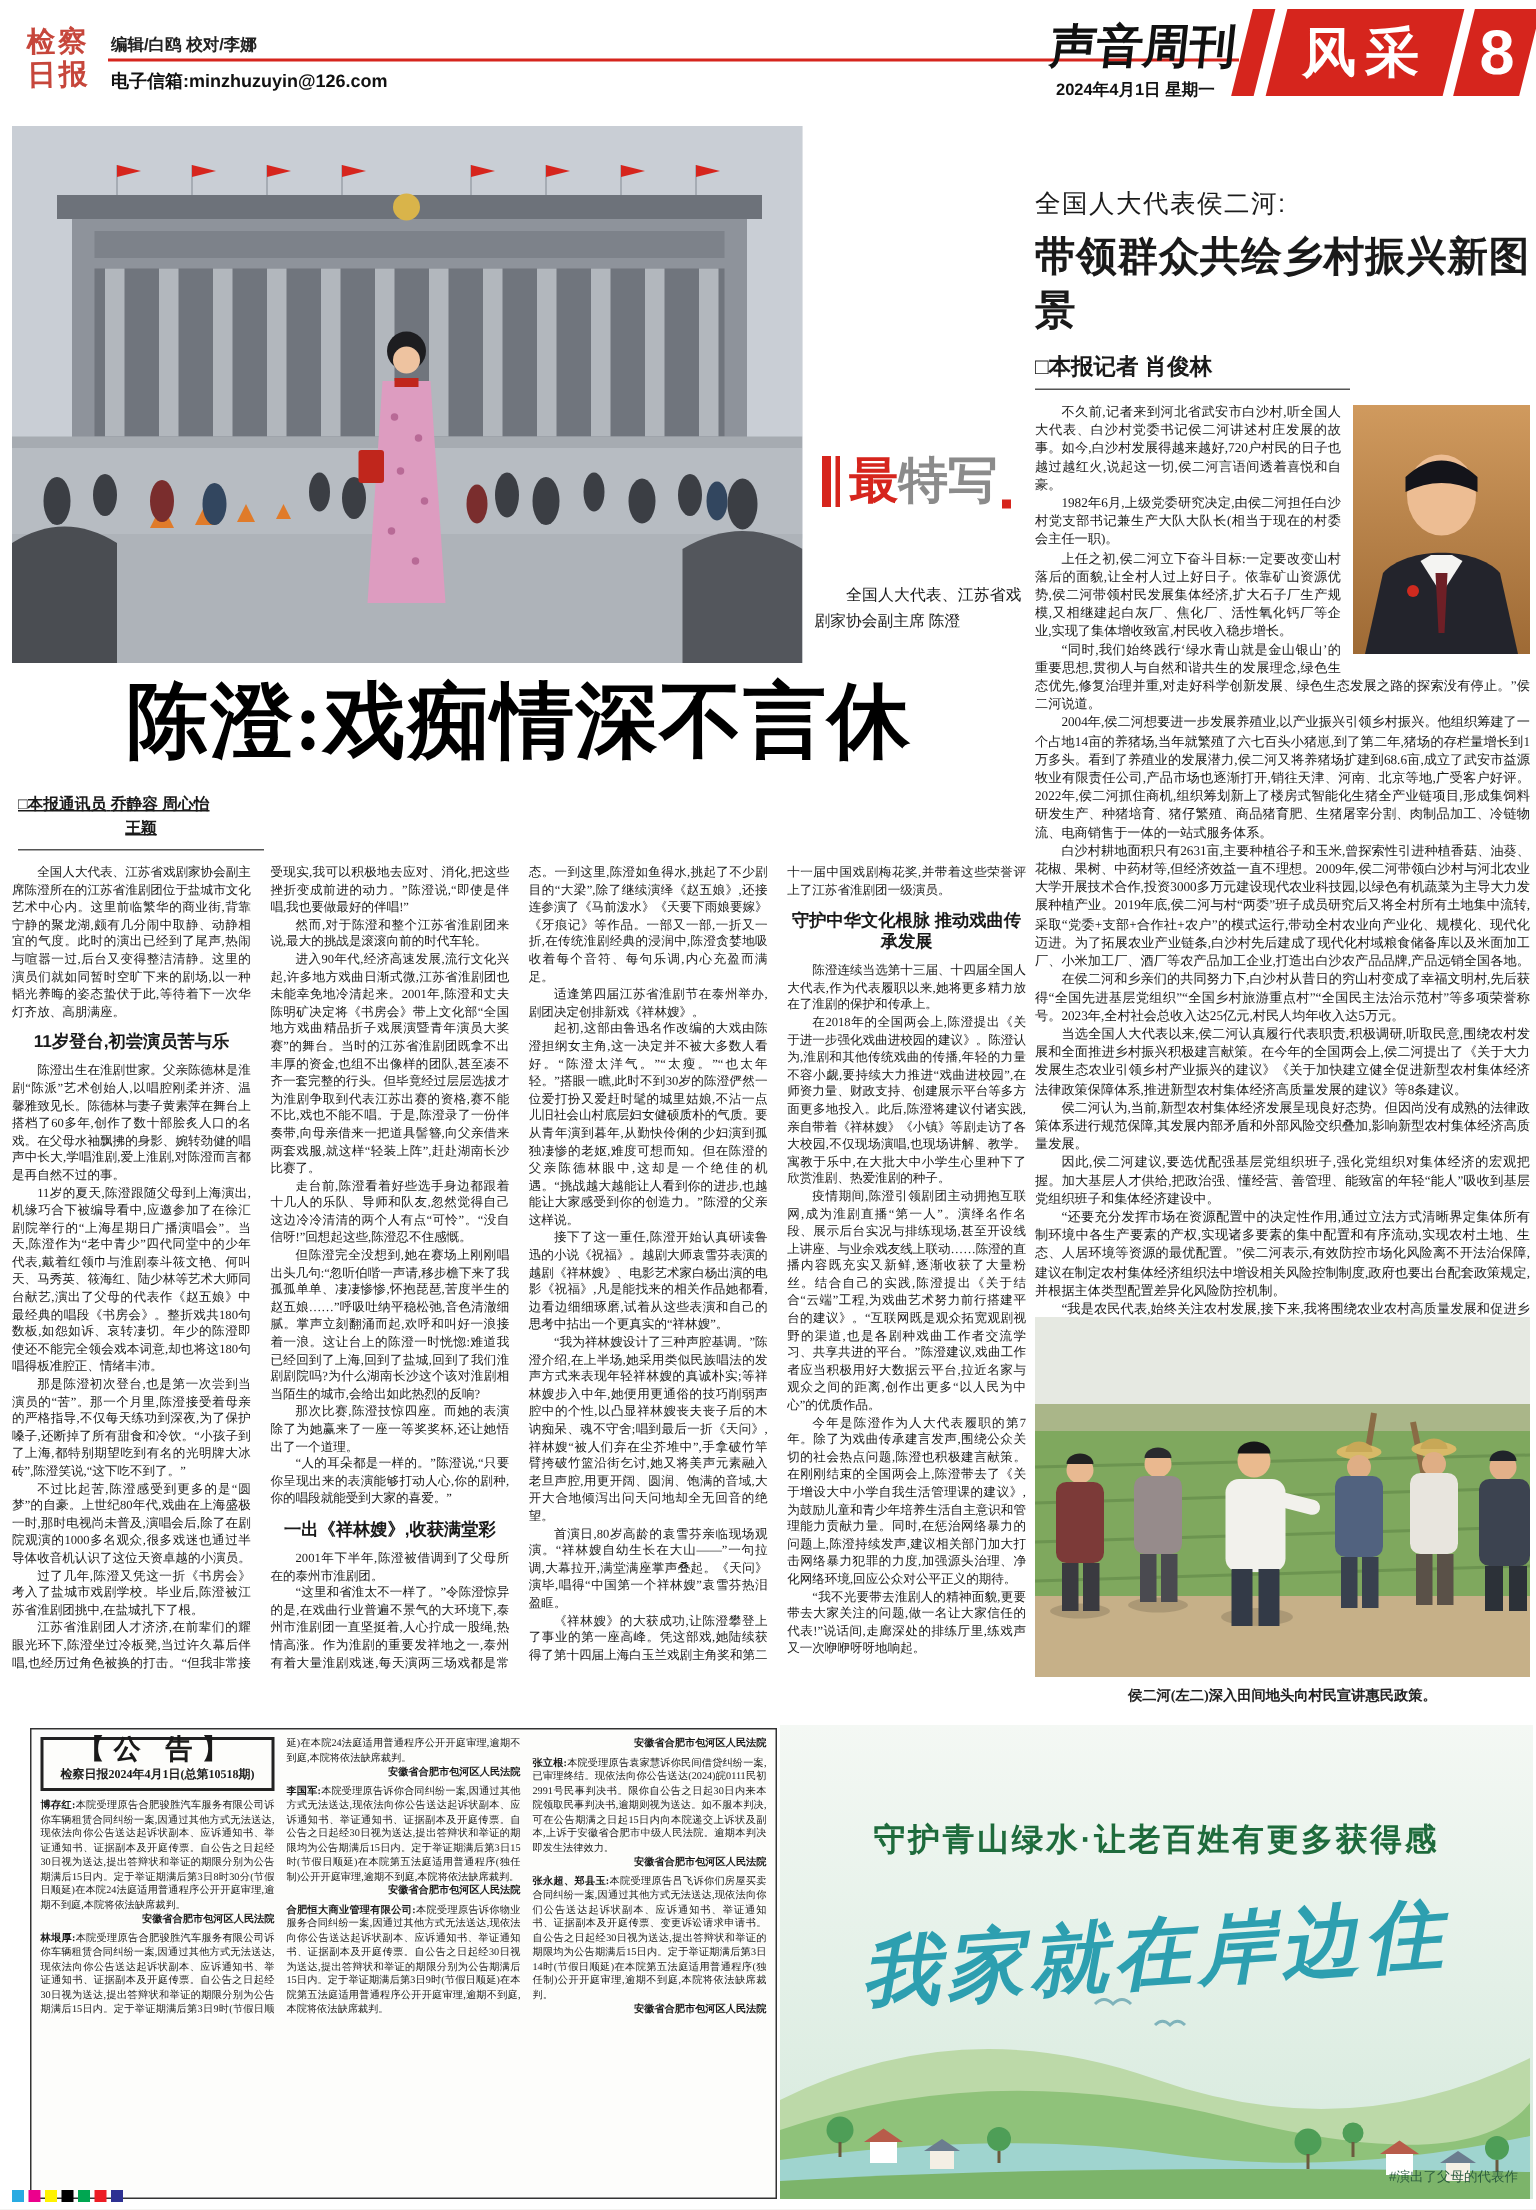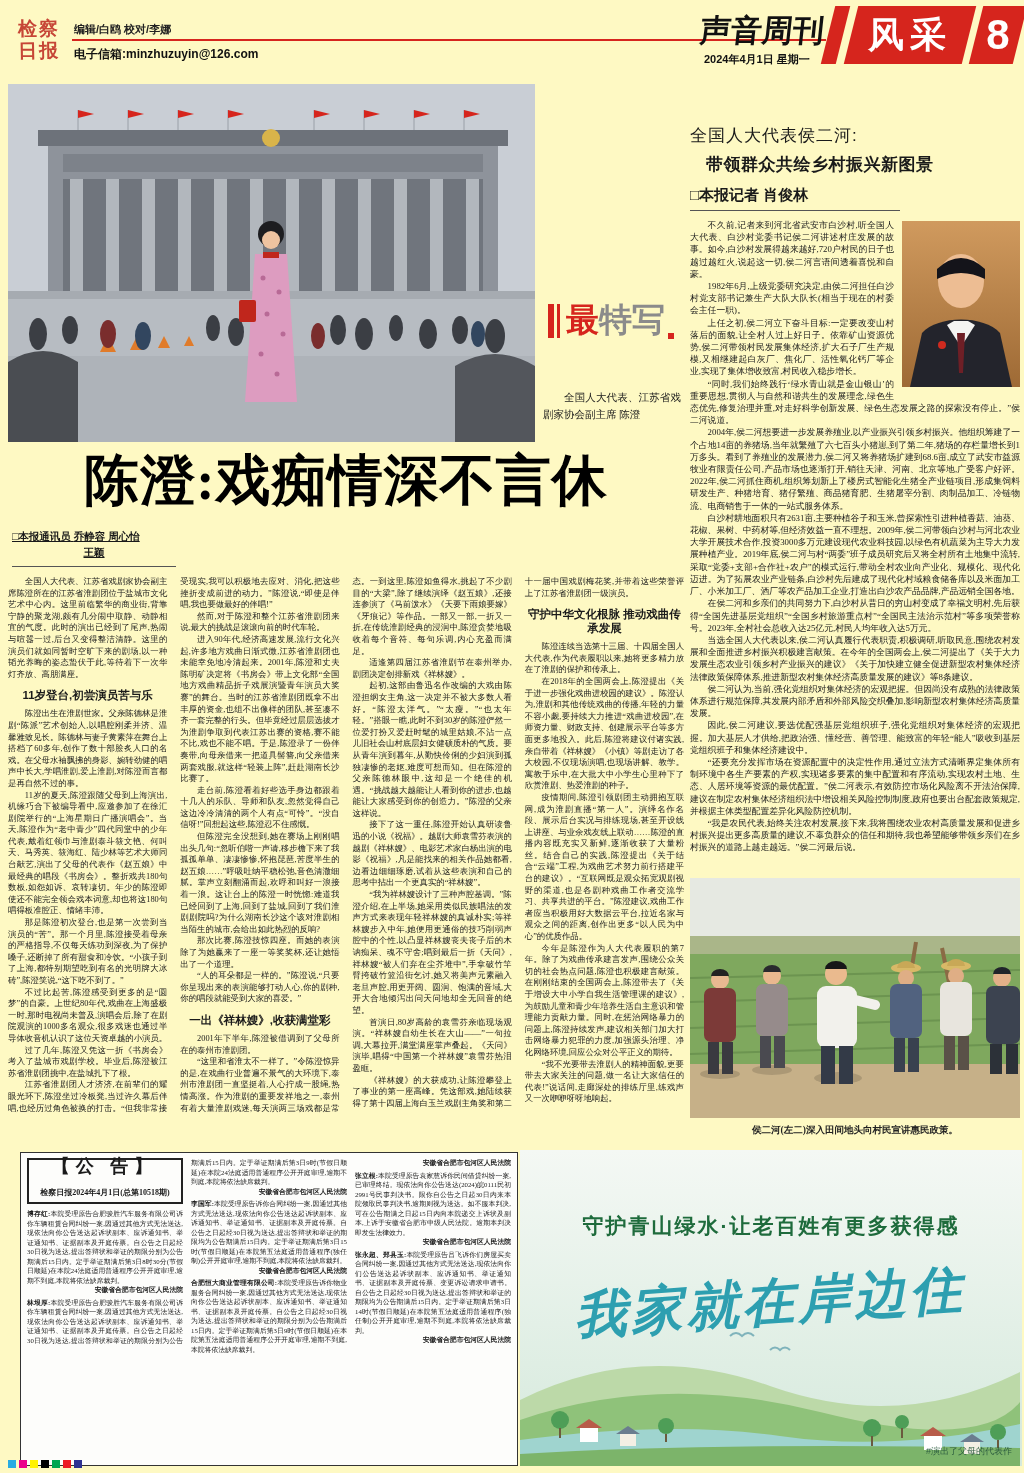--- a/index.html
+++ b/index.html
@@ -1,16 +1,16 @@
 <!DOCTYPE html>
 <html><head>
 <meta charset="utf-8">
 <style>
   html,body{margin:0;padding:0;background:#e9e9e6;}
-  #page{position:relative;width:1024px;height:1473px;margin:0 auto;background:#fef9c3;
+  #page{position:relative;width:1024px;height:1473px;margin:0 auto;background:#ffffff;
         font-family:"Liberation Serif",serif;color:#1a1a1a;overflow:hidden;}
   [data-name]{box-sizing:border-box;}
 
   
   .mh-logo{position:absolute;left:10px;top:18px;width:58px;height:46px;color:#c2372b;
            font-weight:bold;font-size:19px;line-height:22px;text-align:center;
            font-family:"Liberation Serif",serif;letter-spacing:2px;transform:rotate(-1deg);opacity:.92;}
   .mh-editors{position:absolute;left:74px;top:22px;font-family:"Liberation Sans",sans-serif;
               font-size:11px;font-weight:bold;color:#222;}
   .mh-rule{position:absolute;left:72px;top:39px;width:754px;height:2px;background:#d6251d;}
@@ -49,39 +49,39 @@
   .l-byline .names2{display:block;text-align:center;}
   #left-cols{position:absolute;left:8px;top:576px;width:676px;height:564px;
              column-count:4;column-gap:13px;text-align:justify;font-size:8.4px;line-height:11.6px;overflow:hidden;}
   #left-cols .para{margin:0;text-indent:2em;}
   #left-cols .para.h{text-indent:0;text-align:center;font-family:"Liberation Sans",sans-serif;
                      font-weight:bold;font-size:11.5px;line-height:14px;margin:8px 0 6px;break-inside:avoid;}
 
   
   #right-art{position:absolute;left:690px;top:124px;width:330px;}
   .r-kicker{font-family:"Liberation Sans",sans-serif;font-size:17px;letter-spacing:1px;margin:0 0 6px;}
-  .r-headline{font-size:17px;font-weight:bold;letter-spacing:.5px;margin:0 16px 10px;}
+  .r-headline{font-size:27px;font-weight:bold;letter-spacing:.5px;margin:0 0 10px;}
   .r-byline{font-family:"Liberation Sans",sans-serif;font-size:15px;font-weight:bold;
             border-bottom:1px solid #555;padding-bottom:5px;margin:0 0 8px;width:210px;}
   #right-body{font-size:8.8px;line-height:12.2px;text-align:justify;}
   #right-body p{margin:0;text-indent:2em;}
   .portrait{float:right;width:118px;height:166px;margin:2px 0 6px 8px;}
 
   
   .field-photo{position:absolute;left:690px;top:878px;width:330px;height:240px;overflow:hidden;background:#dfe3da;}
   .field-caption{position:absolute;left:690px;top:1124px;width:330px;text-align:center;
                  font-size:9.5px;font-weight:bold;color:#222;}
 
   
   #gg{position:absolute;left:20px;top:1152px;width:498px;height:314px;border:1px solid #333;
       padding:5px 6px;column-count:3;column-gap:8px;font-size:6.8px;line-height:9.5px;
       text-align:justify;overflow:hidden;background:#fdfdfb;}
   .gg-head{border:2px solid #222;padding:2px 6px 5px;text-align:center;margin-bottom:5px;break-inside:avoid;}
   .gg-title{font-size:18px;font-weight:bold;letter-spacing:6px;}
-  .gg-sub{font-size:8px;margin-top:16px;font-weight:bold;}
+  .gg-sub{font-size:8px;margin-top:6px;font-weight:bold;}
   .notice{margin:0 0 3px;}
   .notice .nname{font-weight:bold;}
   .notice .ncourt{display:block;text-align:right;font-weight:bold;}
 
   
   #ad{position:absolute;left:520px;top:1150px;width:502px;height:316px;overflow:hidden;
       background:linear-gradient(180deg,#f4f8f4 0%,#e3f0e7 55%,#d5e9dc 100%);}
   .ad-slogan{position:absolute;top:62px;left:0;width:100%;text-align:center;color:#1e6b3c;
              font-family:"Liberation Sans",sans-serif;font-weight:bold;font-size:21px;letter-spacing:2px;}
   .ad-callig{position:absolute;top:118px;left:30px;width:440px;text-align:center;color:#2d9fb0;
@@ -282,21 +282,21 @@
       </figure>
       <div>
           <p data-name="article-paragraph">不久前,记者来到河北省武安市白沙村,听全国人大代表、白沙村党委书记侯二河讲述村庄发展的故事。如今,白沙村发展得越来越好,720户村民的日子也越过越红火,说起这一切,侯二河言语间透着喜悦和自豪。</p>
           <p data-name="article-paragraph">1982年6月,上级党委研究决定,由侯二河担任白沙村党支部书记兼生产大队大队长(相当于现在的村委会主任一职)。</p>
           <p data-name="article-paragraph">上任之初,侯二河立下奋斗目标:一定要改变山村落后的面貌,让全村人过上好日子。依靠矿山资源优势,侯二河带领村民发展集体经济,扩大石子厂生产规模,又相继建起白灰厂、焦化厂、活性氧化钙厂等企业,实现了集体增收致富,村民收入稳步增长。</p>
           <p data-name="article-paragraph">“同时,我们始终践行‘绿水青山就是金山银山’的重要思想,贯彻人与自然和谐共生的发展理念,绿色生态优先,修复治理并重,对走好科学创新发展、绿色生态发展之路的探索没有停止。”侯二河说道。</p>
           <p data-name="article-paragraph">2004年,侯二河想要进一步发展养殖业,以产业振兴引领乡村振兴。他组织筹建了一个占地14亩的养猪场,当年就繁殖了六七百头小猪崽,到了第二年,猪场的存栏量增长到1万多头。看到了养殖业的发展潜力,侯二河又将养猪场扩建到68.6亩,成立了武安市益源牧业有限责任公司,产品市场也逐渐打开,销往天津、河南、北京等地,广受客户好评。2022年,侯二河抓住商机,组织筹划新上了楼房式智能化生猪全产业链项目,形成集饲料研发生产、种猪培育、猪仔繁殖、商品猪育肥、生猪屠宰分割、肉制品加工、冷链物流、电商销售于一体的一站式服务体系。</p>
           <p data-name="article-paragraph">白沙村耕地面积只有2631亩,主要种植谷子和玉米,曾探索性引进种植香菇、油葵、花椒、果树、中药材等,但经济效益一直不理想。2009年,侯二河带领白沙村与河北农业大学开展技术合作,投资3000多万元建设现代农业科技园,以绿色有机蔬菜为主导大力发展种植产业。2019年底,侯二河与村“两委”班子成员研究后又将全村所有土地集中流转,采取“党委+支部+合作社+农户”的模式运行,带动全村农业向产业化、规模化、现代化迈进。为了拓展农业产业链条,白沙村先后建成了现代化村域粮食储备库以及米面加工厂、小米加工厂、酒厂等农产品加工企业,打造出白沙农产品品牌,产品远销全国各地。</p>
           <p data-name="article-paragraph">在侯二河和乡亲们的共同努力下,白沙村从昔日的穷山村变成了幸福文明村,先后获得“全国先进基层党组织”“全国乡村旅游重点村”“全国民主法治示范村”等多项荣誉称号。2023年,全村社会总收入达25亿元,村民人均年收入达5万元。</p>
           <p data-name="article-paragraph">当选全国人大代表以来,侯二河认真履行代表职责,积极调研,听取民意,围绕农村发展和全面推进乡村振兴积极建言献策。在今年的全国两会上,侯二河提出了《关于大力发展生态农业引领乡村产业振兴的建议》《关于加快建立健全促进新型农村集体经济法律政策保障体系,推进新型农村集体经济高质量发展的建议》等8条建议。</p>
-          <p data-name="article-paragraph">侯二河认为,当前,强化党组织对集体经济的宏观把握。但因尚没有成熟的法律政策体系进行规范保障,其发展内部矛盾和外部风险交织叠加,影响新型农村集体经济高质量发展。</p>
+          <p data-name="article-paragraph">侯二河认为,当前,新型农村集体经济发展呈现良好态势。但因尚没有成熟的法律政策体系进行规范保障,其发展内部矛盾和外部风险交织叠加,影响新型农村集体经济高质量发展。</p>
           <p data-name="article-paragraph">因此,侯二河建议,要选优配强基层党组织班子,强化党组织对集体经济的宏观把握。加大基层人才供给,把政治强、懂经营、善管理、能致富的年轻“能人”吸收到基层党组织班子和集体经济建设中。</p>
           <p data-name="article-paragraph">“还要充分发挥市场在资源配置中的决定性作用,通过立法方式清晰界定集体所有制环境中各生产要素的产权,实现诸多要素的集中配置和有序流动,实现农村土地、生态、人居环境等资源的最优配置。”侯二河表示,有效防控市场化风险离不开法治保障,建议在制定农村集体经济组织法中增设相关风险控制制度,政府也要出台配套政策规定,并根据主体类型配置差异化风险防控机制。</p>
           <p data-name="article-paragraph">“我是农民代表,始终关注农村发展,接下来,我将围绕农业农村高质量发展和促进乡村振兴提出更多高质量的建议,不辜负群众的信任和期待,我也希望能够带领乡亲们在乡村振兴的道路上越走越远。”侯二河最后说。</p>
         </div>
     </div>
   </div>
 
   <figure class="field-photo" style="margin:0" data-name="field-visit-photo">
     <svg width="330" height="240" viewBox="0 0 330 240" data-name="field-illustration">
       <rect width="330" height="240" fill="#e6e9e2"></rect>

